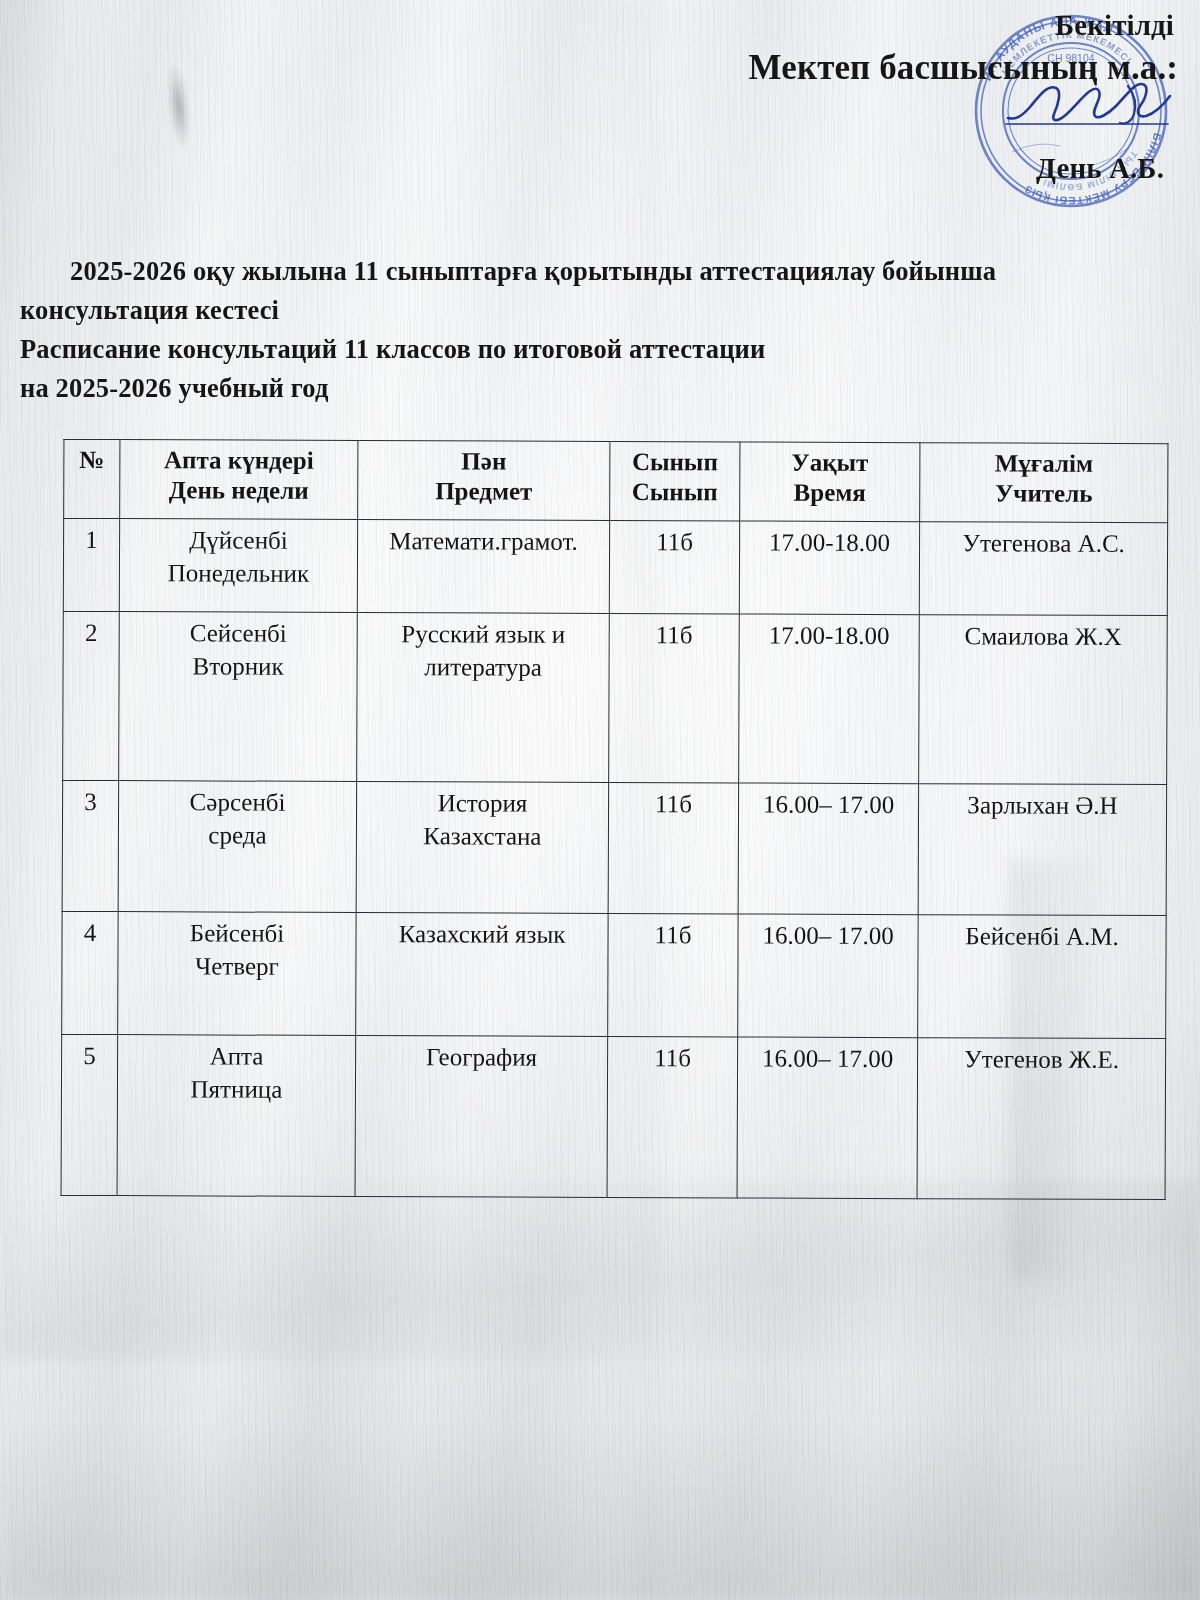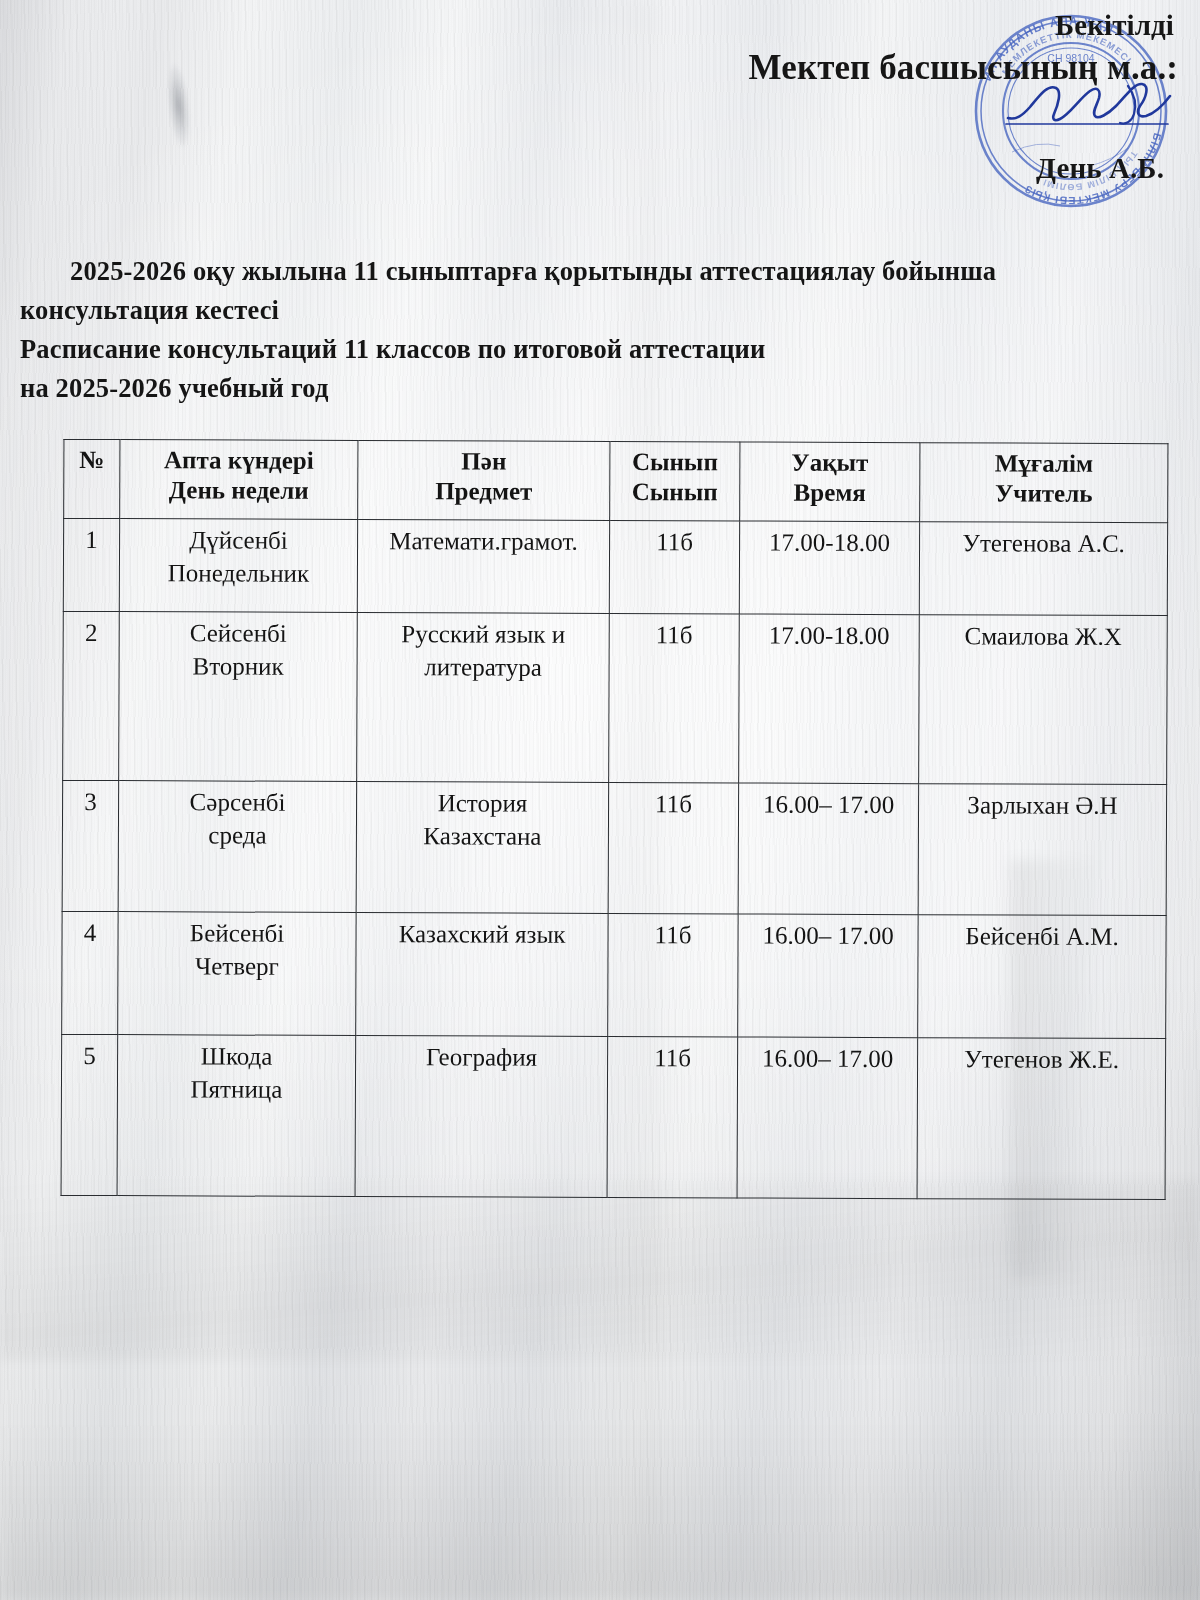--- a/index.html
+++ b/index.html
@@ -363,21 +363,21 @@
             <span>Казахский язык</span>
           </td>
           <td class="pad-top">11б</td>
           <td class="pad-low2">16.00– 17.00</td>
           <td class="pad-top">Бейсенбі А.М.</td>
         </tr>
 
         <tr class="r5">
           <td class="cell-no pad-low2">5</td>
           <td class="cell-day pad-low2">
-            <span>Шкода</span>
+            <span>Апта</span>
             <span class="d2">Пятница</span>
           </td>
           <td class="pad-low">
             <span>География</span>
           </td>
           <td class="pad-low">11б</td>
           <td class="pad-low">16.00– 17.00</td>
           <td class="pad-top">Утегенов Ж.Е.</td>
         </tr>
 

